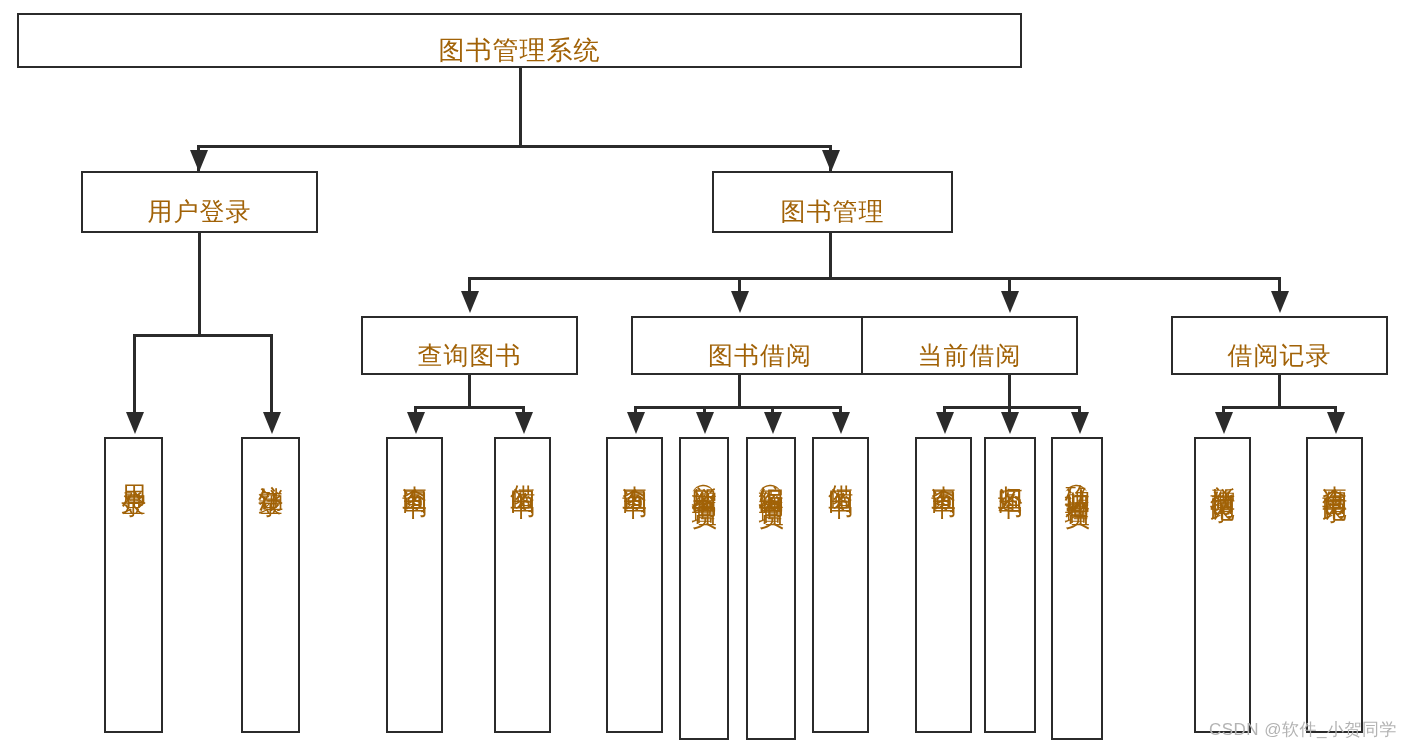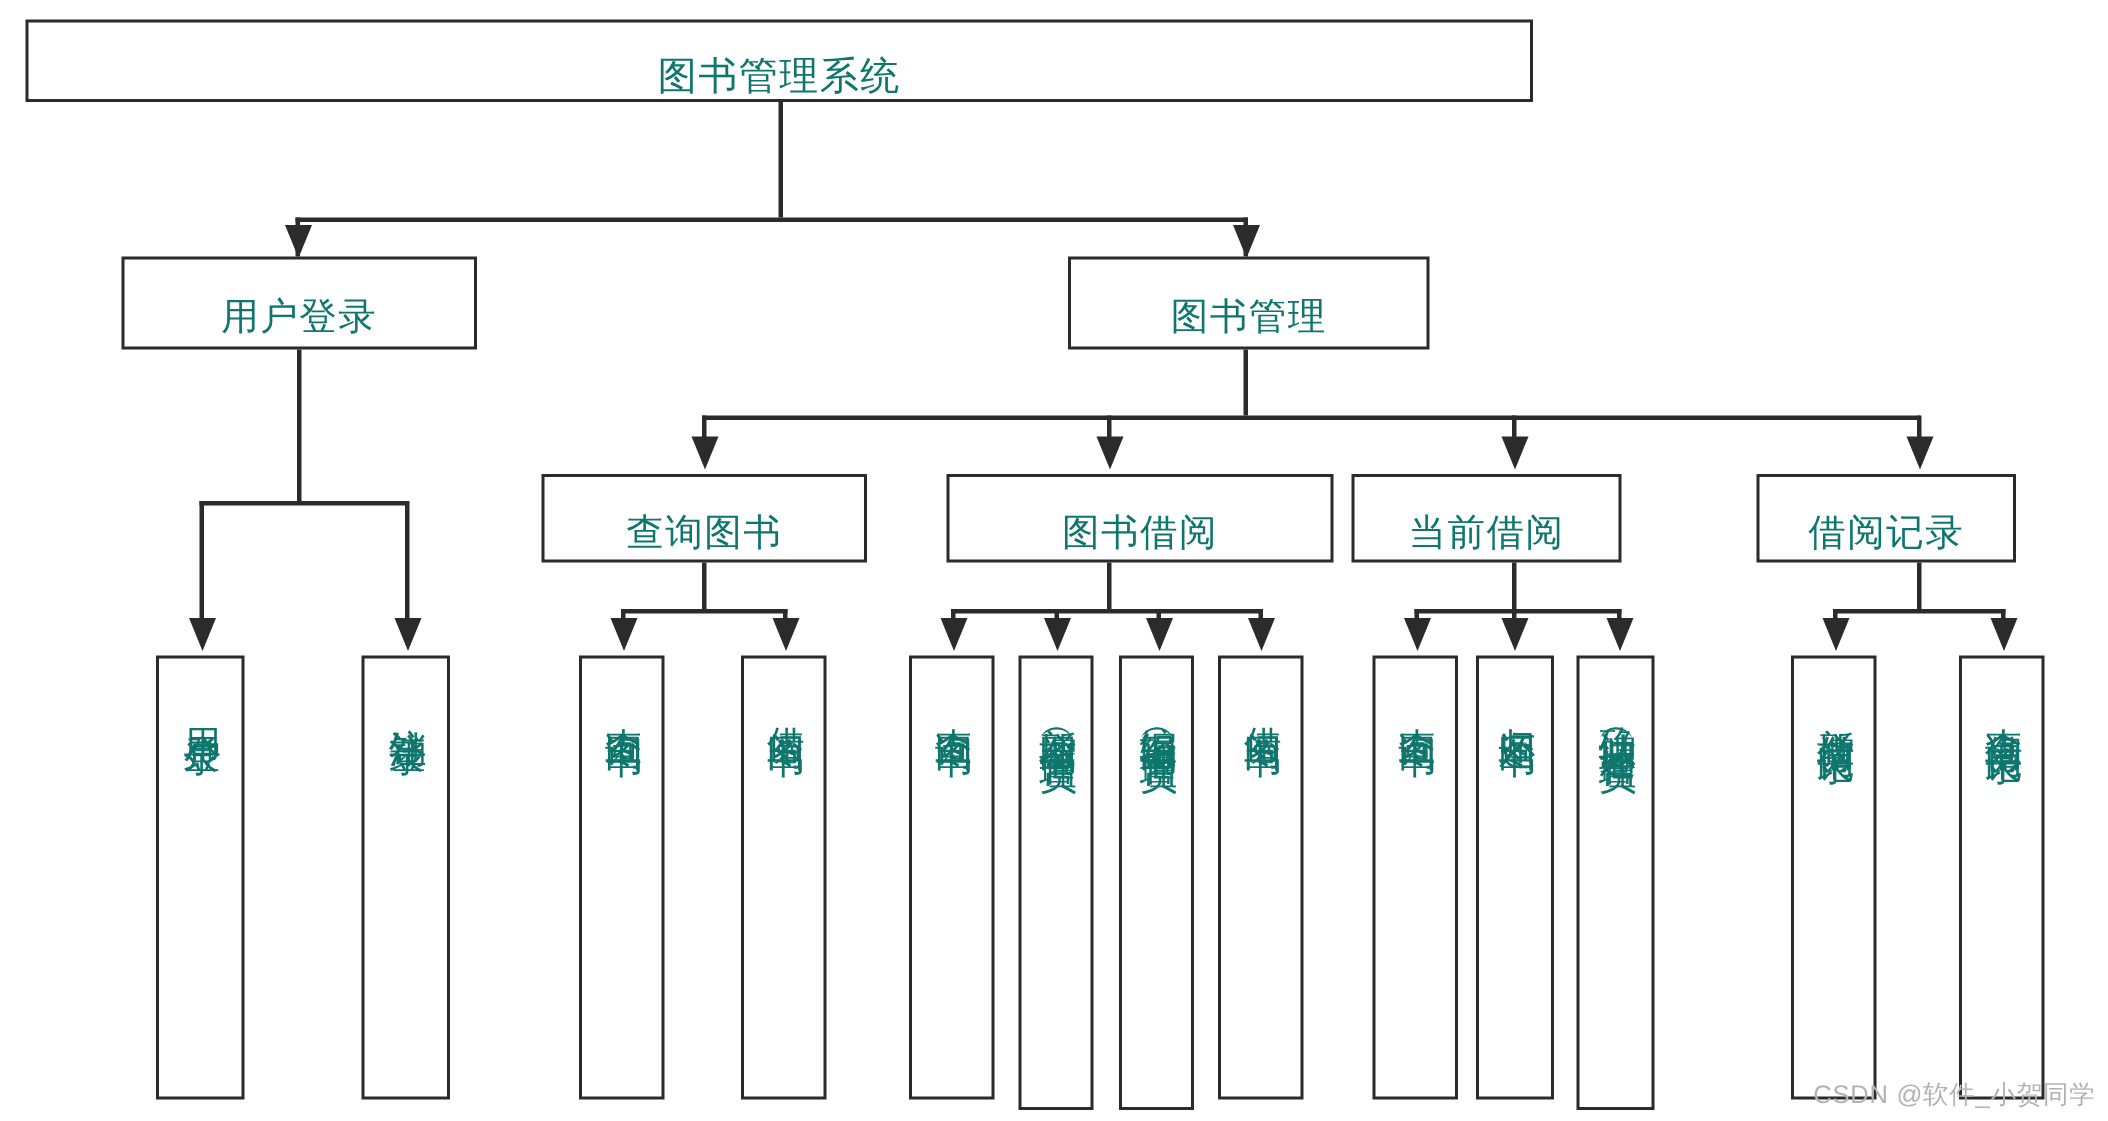--- a/index.html
+++ b/index.html
@@ -24,21 +24,21 @@
     background: #ffffff;
     display: flex;
     align-items: center;
     justify-content: center;
     color: #1a1a1a;
   }
   .node-label {
     display: block;
     text-align: left;
     line-height: 1.18;
-    color: #0f766e;
+    color: #a16207;
     margin-top: 20px;
   }
   .horiz .node-label {
     font-size: 25px;
     letter-spacing: 1px;
   }
   .vert {
     align-items: flex-start;
     justify-content: center;
     padding-top: 6px;
@@ -131,24 +131,24 @@
   <div class="arrow" style="left:1001px; top:291px;"></div>
   <div class="vline" style="left:1278px; top:277px; height:22px;"></div>
   <div class="arrow" style="left:1271px; top:291px;"></div>
 
   <div class="node horiz" style="left:361px; top:316px; width:217px; height:59px;">
     <span class="node-label">查询图书</span>
   </div>
   <div class="node horiz" style="left:631px; top:316px; width:258px; height:59px;">
     <span class="node-label">图书借阅</span>
   </div>
-  <div class="node horiz" style="left:901px; top:316px; width:180px; height:59px;">
+  <div class="node horiz" style="left:861px; top:316px; width:217px; height:59px;">
     <span class="node-label">当前借阅</span>
   </div>
-  <div class="node horiz" style="left:1171px; top:316px; width:173px; height:59px;">
+  <div class="node horiz" style="left:1171px; top:316px; width:217px; height:59px;">
     <span class="node-label">借阅记录</span>
   </div>
 
   <div class="vline" style="left:468px; top:375px; height:31px;"></div>
   <div class="hline" style="left:414px; top:406px; width:111px;"></div>
   <div class="vline" style="left:414px; top:406px; height:12px;"></div>
   <div class="arrow" style="left:407px; top:412px;"></div>
   <div class="vline" style="left:522px; top:406px; height:12px;"></div>
   <div class="arrow" style="left:515px; top:412px;"></div>
 

